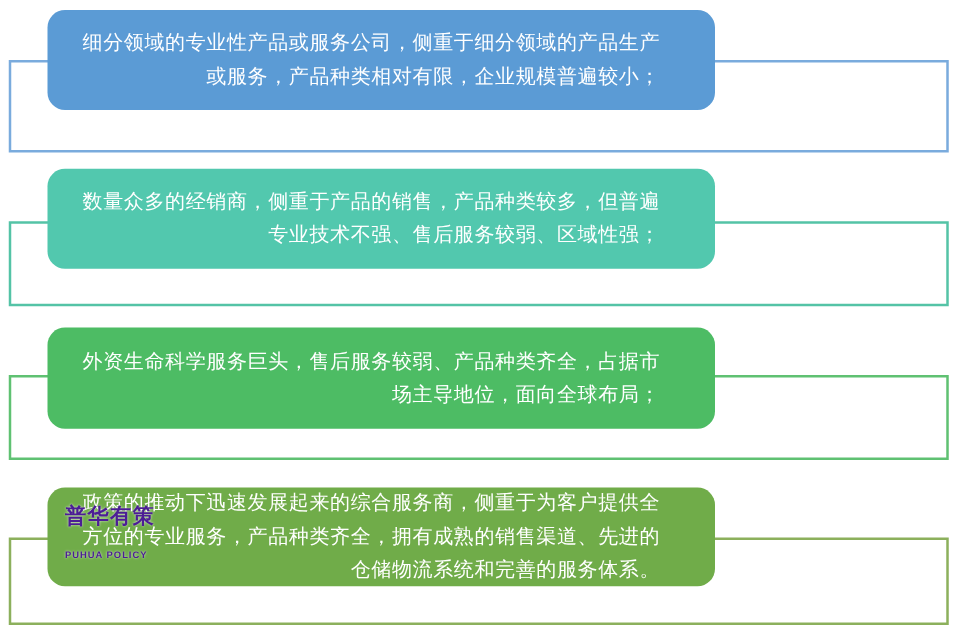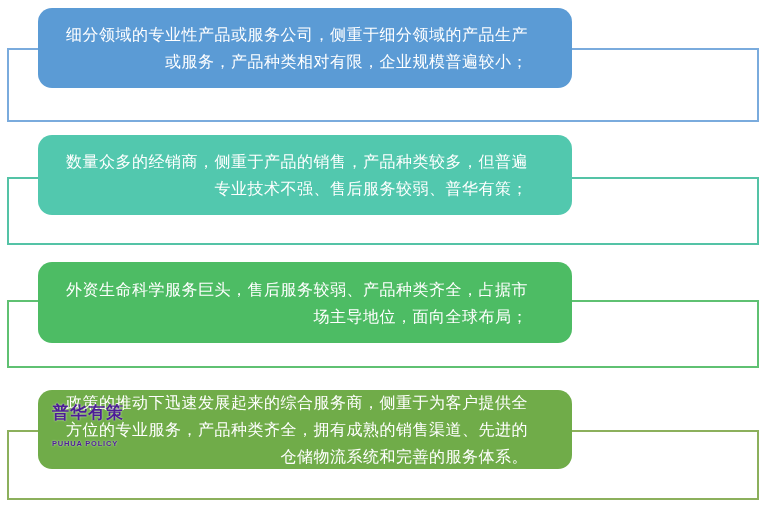--- a/index.html
+++ b/index.html
@@ -80,21 +80,21 @@
   <div class="group g0">
     <div class="backdrop" style="border-color: rgb(122, 171, 221);"></div>
     <div class="bubble" style="background: rgb(91, 155, 213);">
       <span>细分领域的专业性产品或服务公司，侧重于细分领域的产品生产或服务，产品种类相对有限，企业规模普遍较小；</span>
     </div>
   </div>
 
   <div class="group g1">
     <div class="backdrop" style="border-color: rgb(84, 195, 166);"></div>
     <div class="bubble" style="background: rgb(82, 200, 174);">
-      <span>数量众多的经销商，侧重于产品的销售，产品种类较多，但普遍专业技术不强、售后服务较弱、普华有策；</span>
+      <span>数量众多的经销商，侧重于产品的销售，产品种类较多，但普遍专业技术不强、售后服务较弱、区域性强；</span>
     </div>
   </div>
 
   <div class="group g2">
     <div class="backdrop" style="border-color: rgb(95, 193, 114);"></div>
     <div class="bubble" style="background: rgb(77, 188, 100);">
       <span>外资生命科学服务巨头，售后服务较弱、产品种类齐全，占据市场主导地位，面向全球布局；</span>
     </div>
   </div>
 

